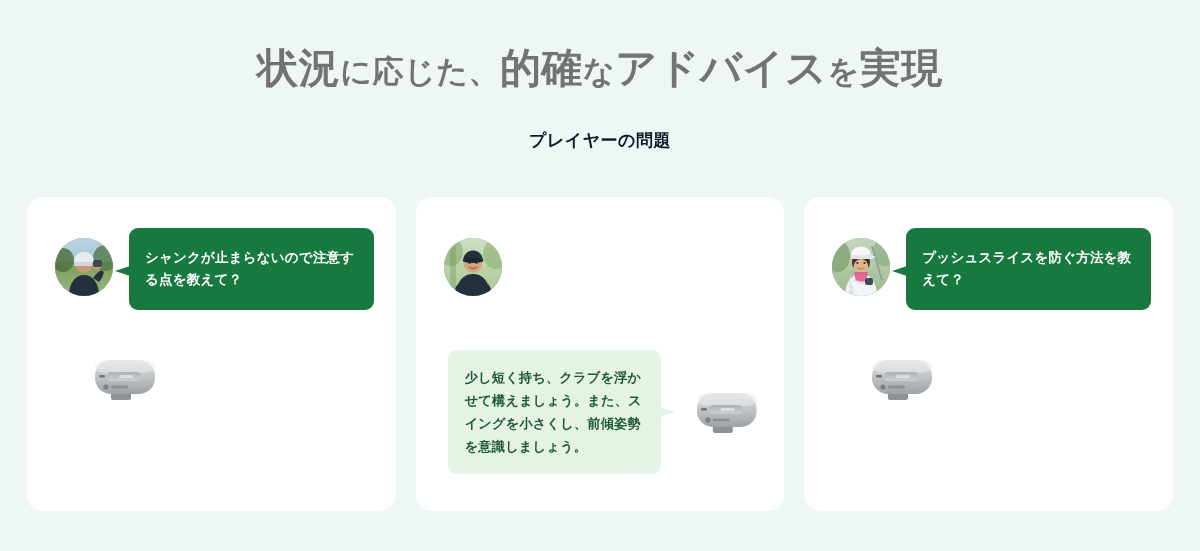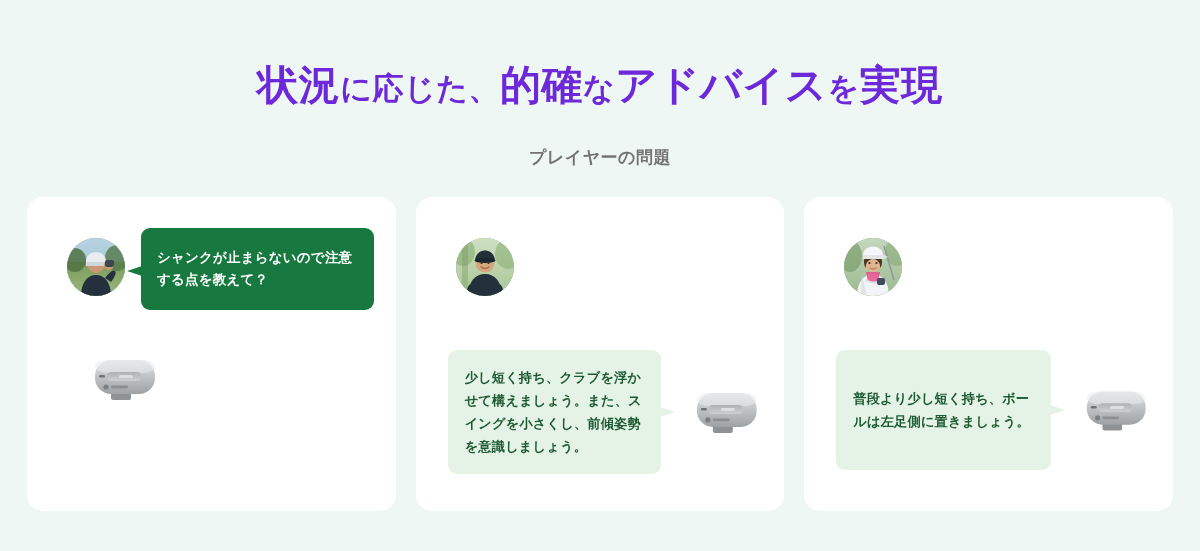--- a/index.html
+++ b/index.html
@@ -10,39 +10,39 @@
   }
   body {
     background: #eff7f5;
     font-family: "Liberation Sans", "DejaVu Sans", sans-serif;
     position: relative;
   }
 
   
   .page-title {
     text-align: center;
-    margin-top: 61px;
+    margin-top: 44px;
     font-size: 41px;
     font-weight: 700;
     letter-spacing: 0.5px;
-    color: #6d28d9;
+    color: #737373;
     line-height: 1.2;
     white-space: nowrap;
   }
   .page-title .sm {
     font-size: 31px;
     font-weight: 700;
   }
 
   .section-label {
     text-align: center;
     margin-top: 36px;
     font-size: 17px;
     font-weight: 700;
-    color: #737373;
+    color: #0f172a;
     letter-spacing: 0.5px;
   }
 
   
   .cards {
     position: absolute;
     top: 197px;
     left: 27px;
     width: 1146px;
     display: flex;
@@ -53,21 +53,21 @@
     height: 314px;
     background: #ffffff;
     border-radius: 16px;
     position: relative;
   }
 
   
   .q-row {
     position: absolute;
     top: 31px;
-    left: 40px;
+    left: 28px;
     right: 22px;
     display: flex;
     align-items: flex-start;
   }
   .avatar {
     width: 58px;
     height: 58px;
     min-width: 58px;
     border-radius: 50%;
     margin-top: 10px;
@@ -124,21 +124,21 @@
     color: #1d5a33;
     border-radius: 9px;
     padding: 16px 16px 16px 17px;
     font-size: 13.2px;
     font-weight: 700;
     line-height: 1.75;
     letter-spacing: 0.2px;
     width: 218px;
     min-height: 120px;
     display: flex;
-    align-items: center;
+    align-items: flex-start;
   }
   .a-bubble.tall { min-height: 122px; }
   
   .a-bubble::after {
     content: "";
     position: absolute;
     right: -14px;
     top: 50%;
     margin-top: -5px;
     width: 0;
@@ -297,26 +297,28 @@
           <path d="M20 24c0-7 4-12 9-12s9 5 9 12c0 3-1 5-2 6 1-5-3-9-7-9s-8 4-7 9c-1-1-2-3-2-6z" fill="#4a3526"></path>
           <path d="M19 17c0-5 4.5-8.5 10-8.5S39 12 39 17z" fill="#f4f6f7"></path>
           <path d="M19 17h21l4 2-4 2H19z" fill="#e2e6e9"></path>
           <circle cx="25.5" cy="25" r="1.1" fill="#3a2a1e"></circle>
           <circle cx="32.5" cy="25" r="1.1" fill="#3a2a1e"></circle>
           <path d="M26 30q3 2 6 0" stroke="#b37f5c" stroke-width="1.3" fill="none" stroke-linecap="round"></path>
           <path d="M22 42q8 5 16 0" stroke="#d7dde0" stroke-width="2" fill="none"></path>
           <rect x="33" y="40" width="8" height="7" rx="2" fill="#3d4b5c"></rect>
         </svg>
       </div>
+      <div class="bubble-wrap">
+        <div class="q-bubble">
+          <span class="txt">プッシュスライスを防ぐ方法を教えて？</span>
+        </div>
+      </div>
     </div>
 
     <div class="a-row">
-      <div class="a-bubble">
-        <span>普段より少し短く持ち、ボールは左足側に置きましょう。</span>
-      </div>
       <div class="device">
         <svg viewBox="0 0 76 58">
           <rect x="24" y="42" width="20" height="8" rx="2" fill="#8e9294"></rect>
           <rect x="8" y="10" width="60" height="34" rx="16" fill="url(#dev1)"></rect>
           <rect x="8" y="10" width="60" height="13" rx="12" fill="#e9ebec" opacity="0.55"></rect>
           <rect x="20" y="22" width="34" height="9" rx="4" fill="url(#devscr1)"></rect>
           <rect x="32" y="25" width="14" height="3" rx="1.5" fill="#dfe1e2" opacity="0.9"></rect>
           <rect x="12" y="25" width="6" height="2.5" rx="1.2" fill="#6f7375"></rect>
           <circle cx="19" cy="37" r="2.6" fill="#7b7f81"></circle>
           <rect x="24" y="35.6" width="17" height="2.8" rx="1.4" fill="#8b8f91"></rect>

